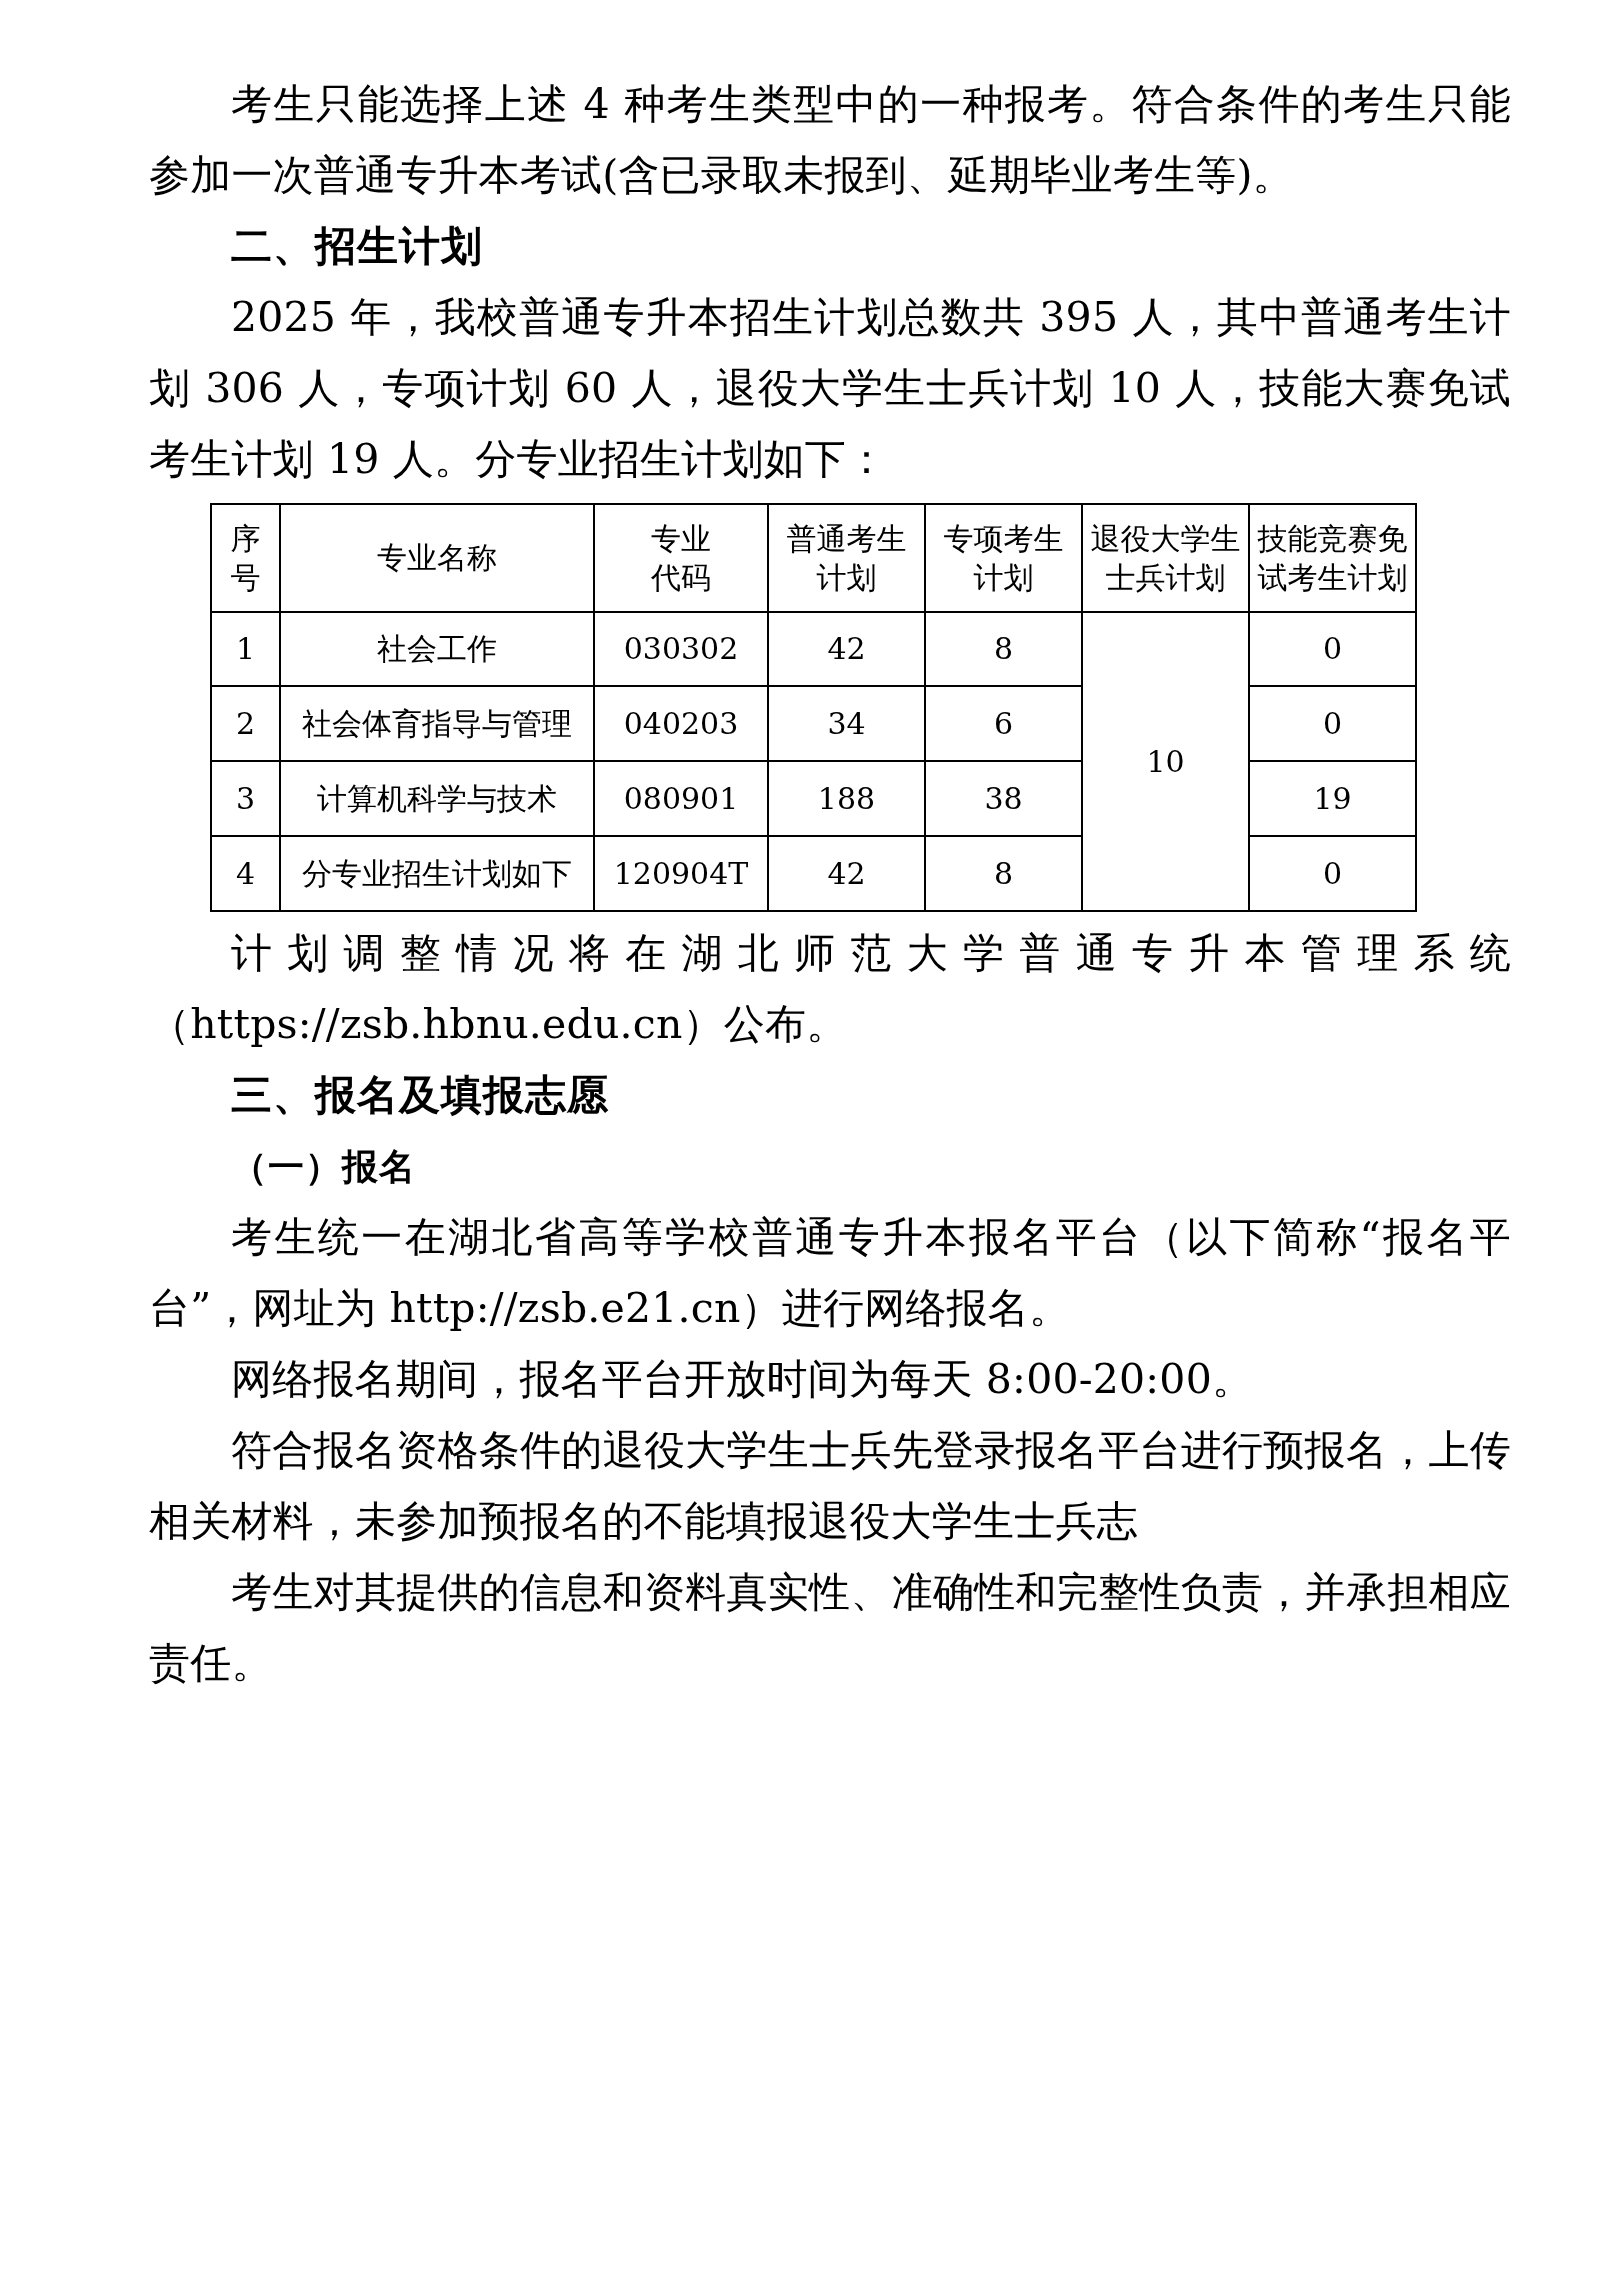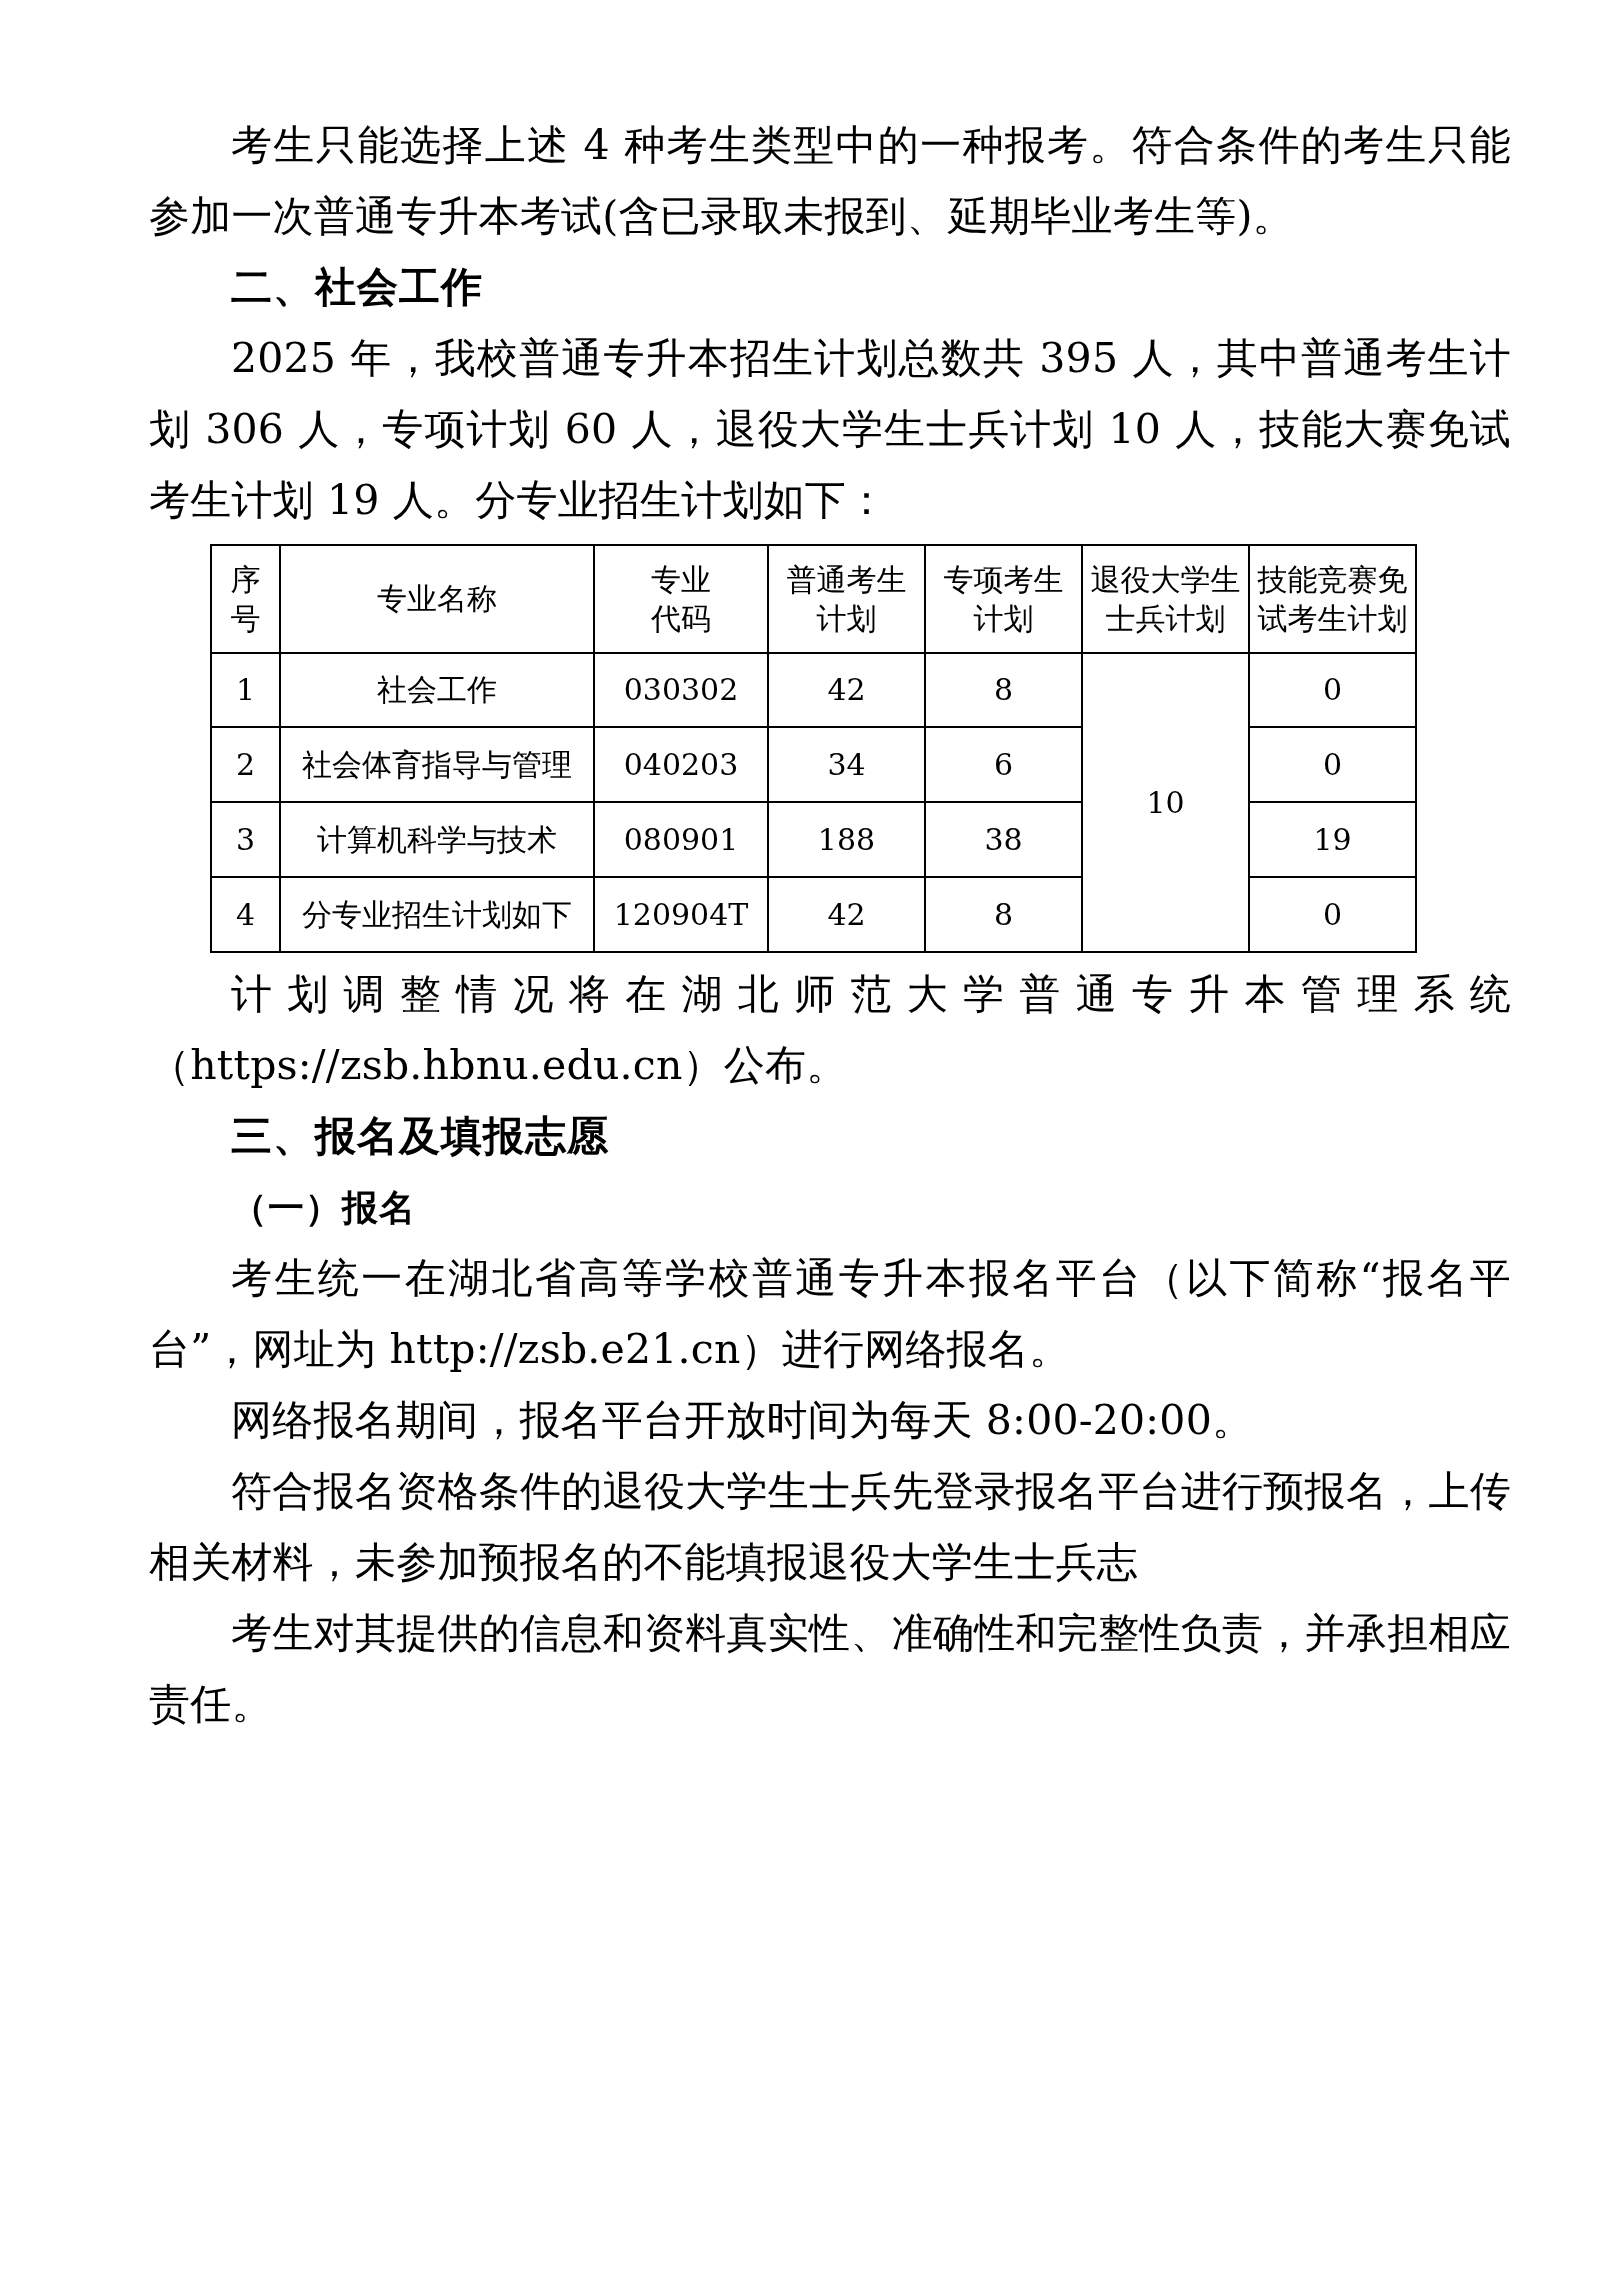--- a/index.html
+++ b/index.html
@@ -13,21 +13,21 @@
     font-family: "DejaVu Serif", "Liberation Serif", serif;
     color: #000000;
     overflow: hidden;
   }
   .page {
     position: relative;
     width: 1621px;
     height: 2293px;
     background: #ffffff;
     box-sizing: border-box;
-    padding: 110px 116px 0 149px;
+    padding: 69px 116px 0 149px;
   }
   .doc-body {
     width: 1362px;
   }
   p.para {
     margin: 0;
     font-size: 41px;
     line-height: 71px;
     letter-spacing: 0.2px;
     text-align: justify;
@@ -88,21 +88,21 @@
   .hdr-two-line { display: block; }
 </style>
 </head>
 <body>
 
 <div class="page">
   <div class="doc-body">
 
     <p class="para">考生只能选择上述 4 种考生类型中的一种报考。符合条件的考生只能参加一次普通专升本考试(含已录取未报到、延期毕业考生等)。</p>
 
-    <h2 class="section-heading">二、社会工作</h2>
+    <h2 class="section-heading">二、招生计划</h2>
 
     <p class="para">2025 年，我校普通专升本招生计划总数共 395 人，其中普通考生计划 306 人，专项计划 60 人，退役大学生士兵计划 10 人，技能大赛免试考生计划 19 人。分专业招生计划如下：</p>
 
     <div class="plan-table-wrap">
       <table class="plan-table">
         <colgroup>
           <col class="c-idx">
             <col class="c-name">
             <col class="c-code">
           <col class="c-normal">

